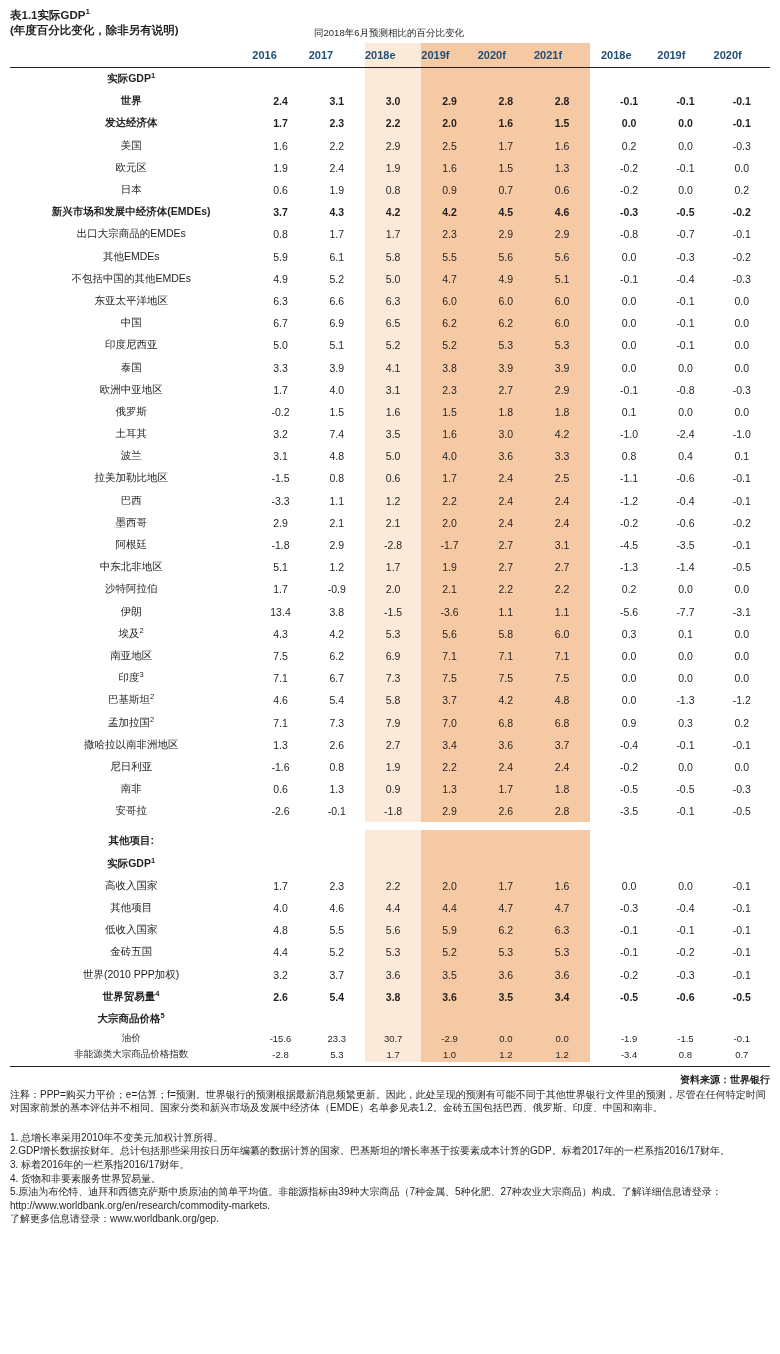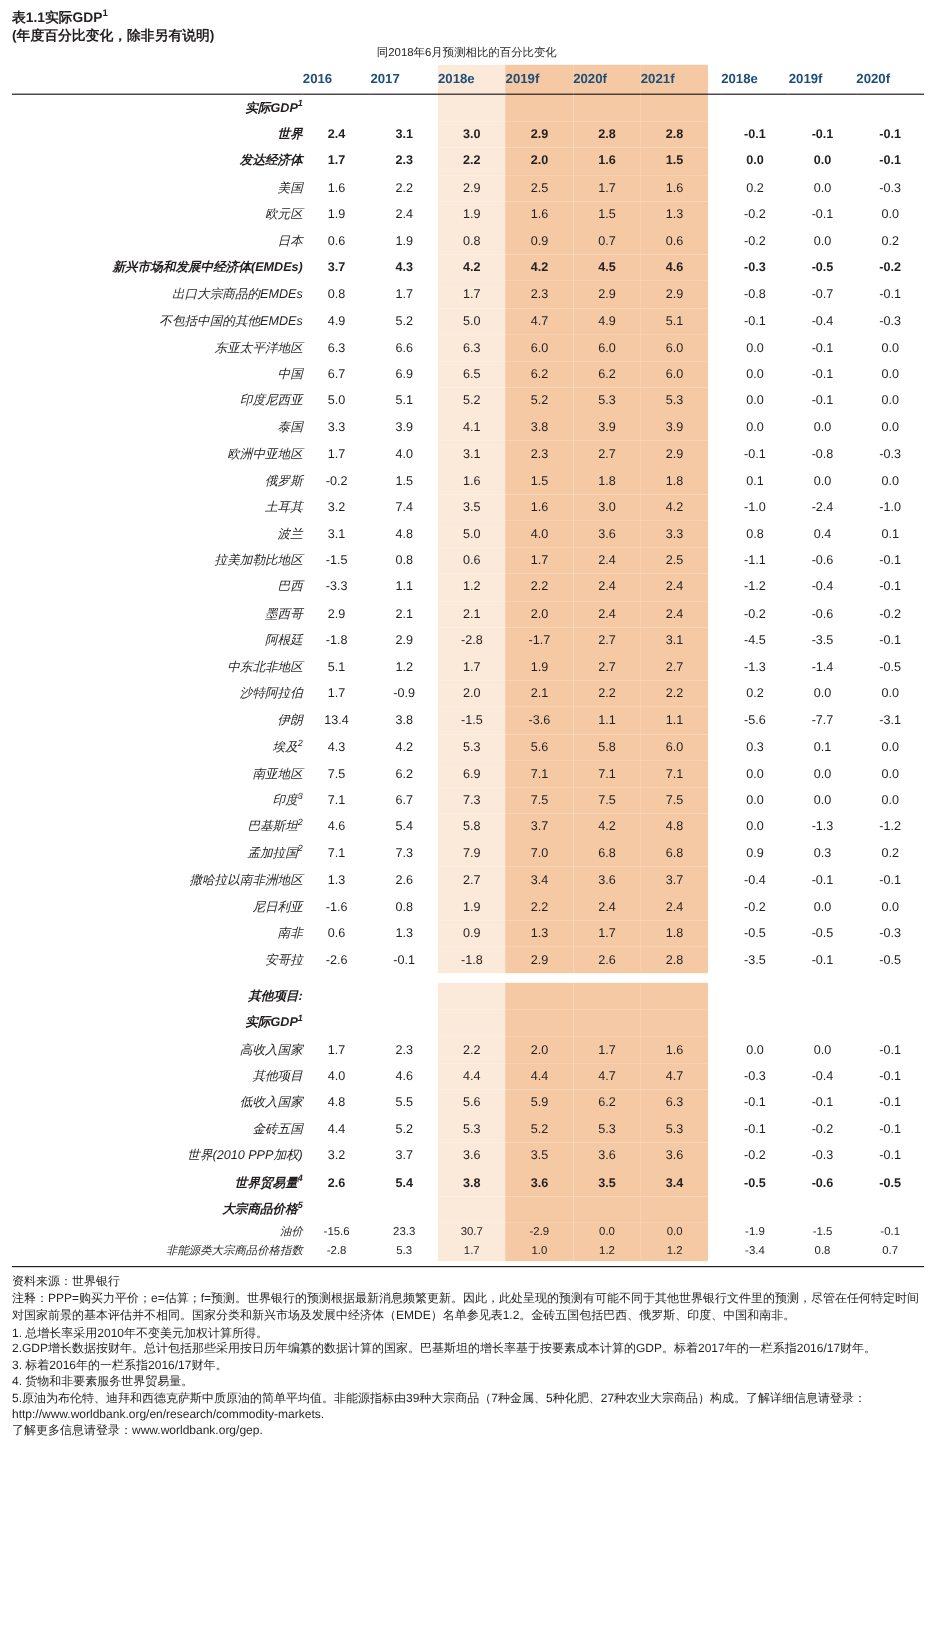--- a/index.html
+++ b/index.html
@@ -18,21 +18,21 @@
     position: relative;
     width: 780px;
     height: 1354px;
     box-sizing: border-box;
     padding: 8px 10px 0 10px;
   }
   .title-block {
     font-size: 11.5px;
     font-weight: bold;
     line-height: 15px;
-    margin-bottom: 14px;
+    margin-bottom: 3px;
   }
   .title-block sup { font-size: 8px; }
   .memo-note {
     text-align: center;
     font-size: 9.5px;
     color: #231f20;
     margin-top: -14px;
     margin-bottom: 3px;
     padding-right: 2px;
   }
@@ -56,42 +56,41 @@
     text-align: left;
     height: 24px;
     border-bottom: 1.2px solid #231f20;
   }
   .hdr-row td.col-label { border-bottom: 1.2px solid #231f20; }
   .data-row td {
     height: 22.2px;
     text-align: center;
   }
   td.lbl {
-    text-align: right;
+    text-align: center;
     padding-left: 4px;
-    font-style: italic;
   }
   .ind-0 { padding-left: 4px; }
   .ind-1 { padding-left: 20px; }
   .ind-2 { padding-left: 36px; }
   .ind-3 { padding-left: 52px; }
   .bold { font-weight: bold; }
   .shade-light { background: #fbe9da; }
   .shade-dark { background: #f5c9a4; }
   .small-row td { height: 16px; font-size: 9.5px; }
   sup { font-size: 7.5px; vertical-align: super; line-height: 0; }
   .footer {
     margin-top: 6px;
     font-size: 10px;
     line-height: 13.6px;
     color: #231f20;
   }
-  .footer .src { font-weight: normal; }
+  .footer .src { font-weight: bold; text-align: right; }
   .footer .note-blk { margin-top: 1px; }
-  .footer .numnotes { margin-top: 1px; }
+  .footer .numnotes { margin-top: 16px; }
   .footer p { margin: 0; }
   .bottom-rule {
     border-top: 1px solid #231f20;
     margin-top: 4px;
     margin-bottom: 4px;
   }
 </style>
 </head>
 <body>
 
@@ -232,20 +231,33 @@
           <td class="shade-light">1.7</td>
           <td class="shade-dark">2.3</td>
           <td class="shade-dark">2.9</td>
           <td class="shade-dark">2.9</td>
           <td></td>
           <td class="">-0.8</td>
           <td class="">-0.7</td>
           <td class="">-0.1</td>
         </tr>
         <tr class="data-row">
+          <td class="lbl ind-2">其他EMDEs</td>
+          <td class="">5.9</td>
+          <td class="">6.1</td>
+          <td class="shade-light">5.8</td>
+          <td class="shade-dark">5.5</td>
+          <td class="shade-dark">5.6</td>
+          <td class="shade-dark">5.6</td>
+          <td></td>
+          <td class="">0.0</td>
+          <td class="">-0.3</td>
+          <td class="">-0.2</td>
+        </tr>
+        <tr class="data-row">
           <td class="lbl ind-3">不包括中国的其他EMDEs</td>
           <td class="">4.9</td>
           <td class="">5.2</td>
           <td class="shade-light">5.0</td>
           <td class="shade-dark">4.7</td>
           <td class="shade-dark">4.9</td>
           <td class="shade-dark">5.1</td>
           <td></td>
           <td class="">-0.1</td>
           <td class="">-0.4</td>

